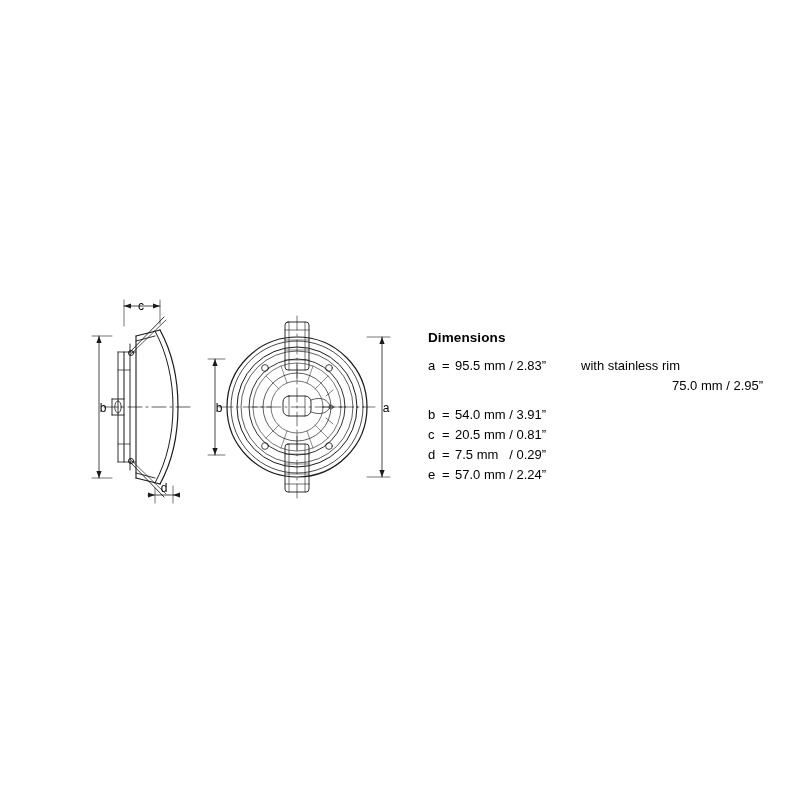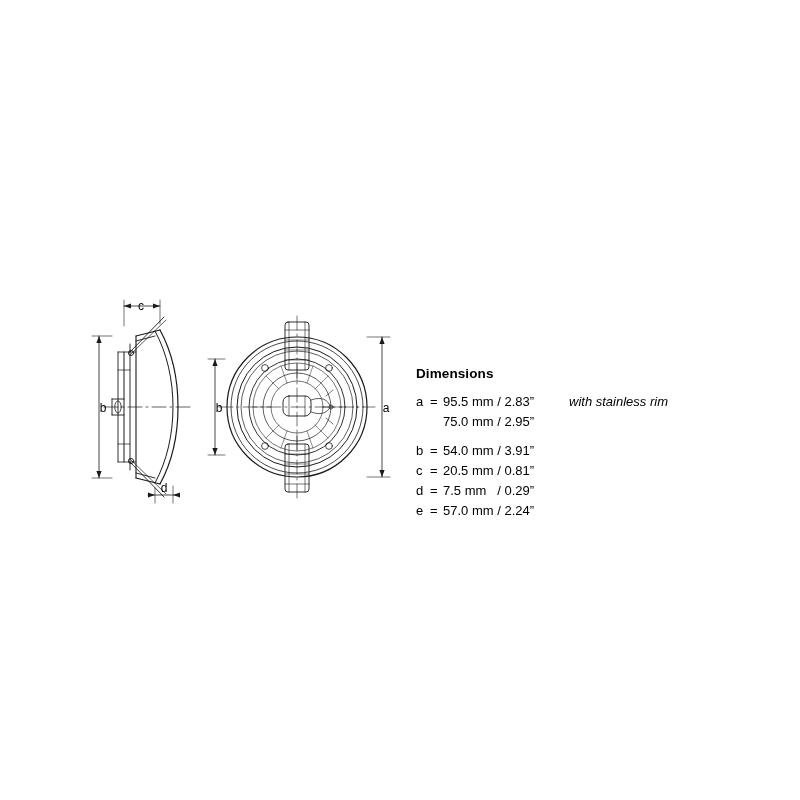--- a/index.html
+++ b/index.html
@@ -17,24 +17,23 @@
   }
   #drawing-root {
     position: absolute;
     left: 0;
     top: 0;
     width: 800px;
     height: 800px;
   }
   .dim-panel {
     position: absolute;
-    left: 416px;
+    left: 428px;
     top: 330px;
     width: 370px;
-    margin-top: 36px;
   }
   .dim-title {
     font-size: 13.5px;
     font-weight: bold;
     letter-spacing: 0.1px;
     margin: 0 0 11px 0;
   }
   .dim-row {
     display: flex;
     align-items: baseline;
@@ -52,24 +51,24 @@
   .dim-eq {
     width: 13px;
     flex: 0 0 13px;
   }
   .dim-val {
     width: 126px;
     flex: 0 0 126px;
   }
   .dim-note {
     flex: 1 1 auto;
-    font-style: italic;
   }
   .dim-sub {
     padding-left: 27px;
+    justify-content: flex-end;
   }
   .dim-sub .dim-val {
     width: 126px;
     flex: 0 0 126px;
   }
 </style>
 </head>
 <body>
 
 <div id="drawing-root">

